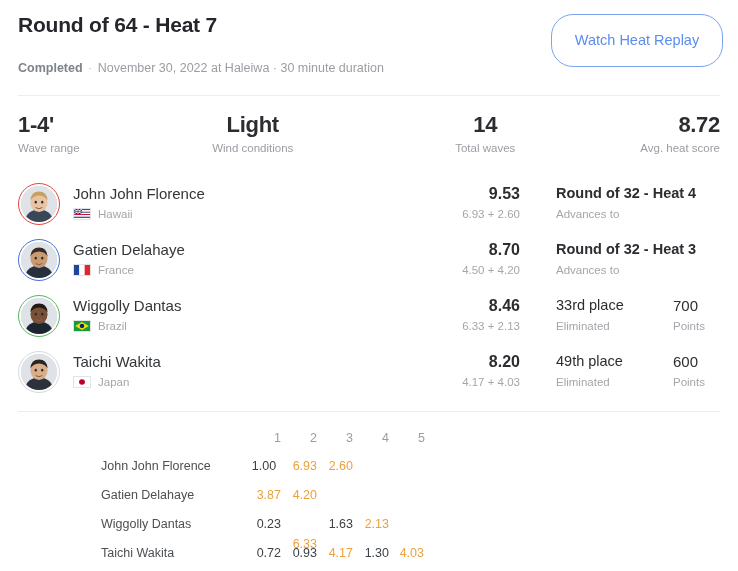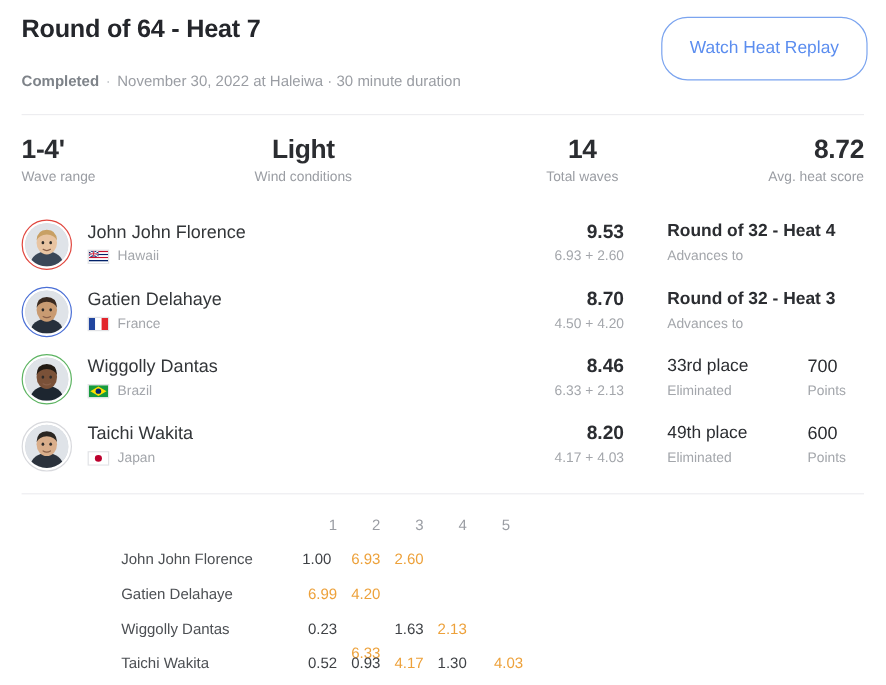--- a/index.html
+++ b/index.html
@@ -400,34 +400,34 @@
       </div>
     <div id="wave-body">
         <div class="wave-row">
           <div class="wave-name">John John Florence</div>
           <div class="wave-cell" style="left: 229px; text-align: center;">1.00</div>
           <div class="wave-cell hl" style="left: 265px;">6.93</div>
           <div class="wave-cell hl" style="left: 301px;">2.60</div>
         </div>
         <div class="wave-row">
           <div class="wave-name">Gatien Delahaye</div>
-          <div class="wave-cell hl" style="left: 229px;">6.99</div>
+          <div class="wave-cell hl" style="left: 229px;">3.87</div>
           <div class="wave-cell hl" style="left: 265px;">4.20</div>
         </div>
         <div class="wave-row">
           <div class="wave-name">Wiggolly Dantas</div>
           <div class="wave-cell" style="left: 229px;">0.23</div>
           <div class="wave-cell hl" style="left: 265px; margin-top: 20px;">6.33</div>
           <div class="wave-cell" style="left: 301px;">1.63</div>
           <div class="wave-cell hl" style="left: 337px;">2.13</div>
         </div>
         <div class="wave-row">
           <div class="wave-name">Taichi Wakita</div>
-          <div class="wave-cell" style="left: 229px;">0.52</div>
+          <div class="wave-cell" style="left: 229px;">0.72</div>
           <div class="wave-cell" style="left: 265px;">0.93</div>
           <div class="wave-cell hl" style="left: 301px;">4.17</div>
           <div class="wave-cell" style="left: 337px;">1.30</div>
-          <div class="wave-cell hl" style="left: 384px;">4.03</div>
+          <div class="wave-cell hl" style="left: 372px;">4.03</div>
         </div>
       </div>
   </div>
 
 </div>
 
 </body></html>

